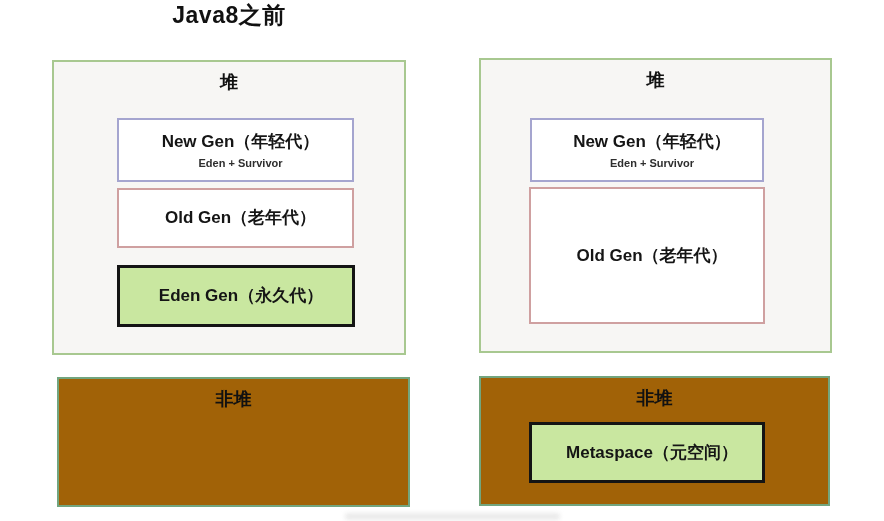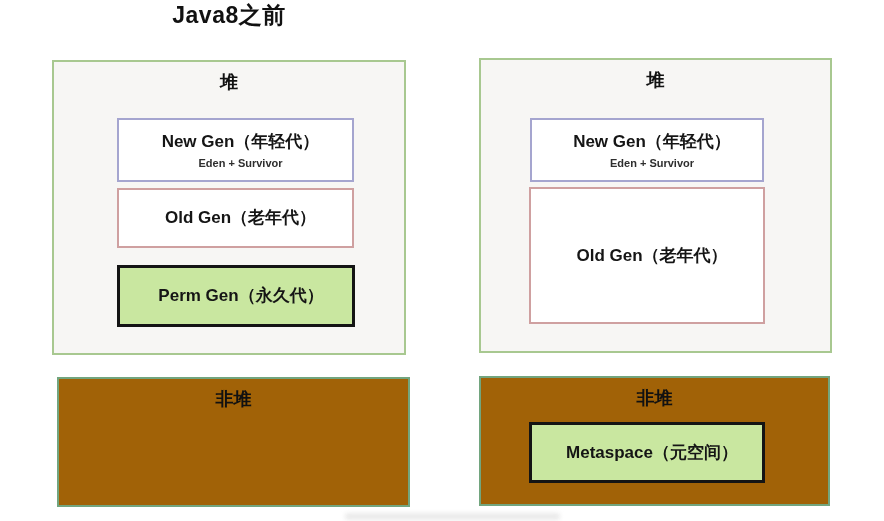--- a/index.html
+++ b/index.html
@@ -93,21 +93,21 @@
   <div class="abs region newgen" style="left:117px; top:118px; width:237px; height:64px;">
     <div class="region-title">New Gen（年轻代）</div>
     <div class="region-subtitle">Eden + Survivor</div>
   </div>
 
   <div class="abs region oldgen" style="left:117px; top:188px; width:237px; height:60px;">
     <div class="region-title">Old Gen（老年代）</div>
   </div>
 
   <div class="abs region highlight" style="left:117px; top:265px; width:238px; height:62px;">
-    <div class="region-title">Perm Gen（永久代）</div>
+    <div class="region-title">Eden Gen（永久代）</div>
   </div>
 
   <div class="abs nonheap-box" style="left:57px; top:377px; width:353px; height:130px;">
     <div class="zone-label">非堆</div>
   </div>
 
 
   <div class="abs heap-box" style="left:479px; top:58px; width:353px; height:295px;">
     <div class="zone-label">堆</div>
   </div>

